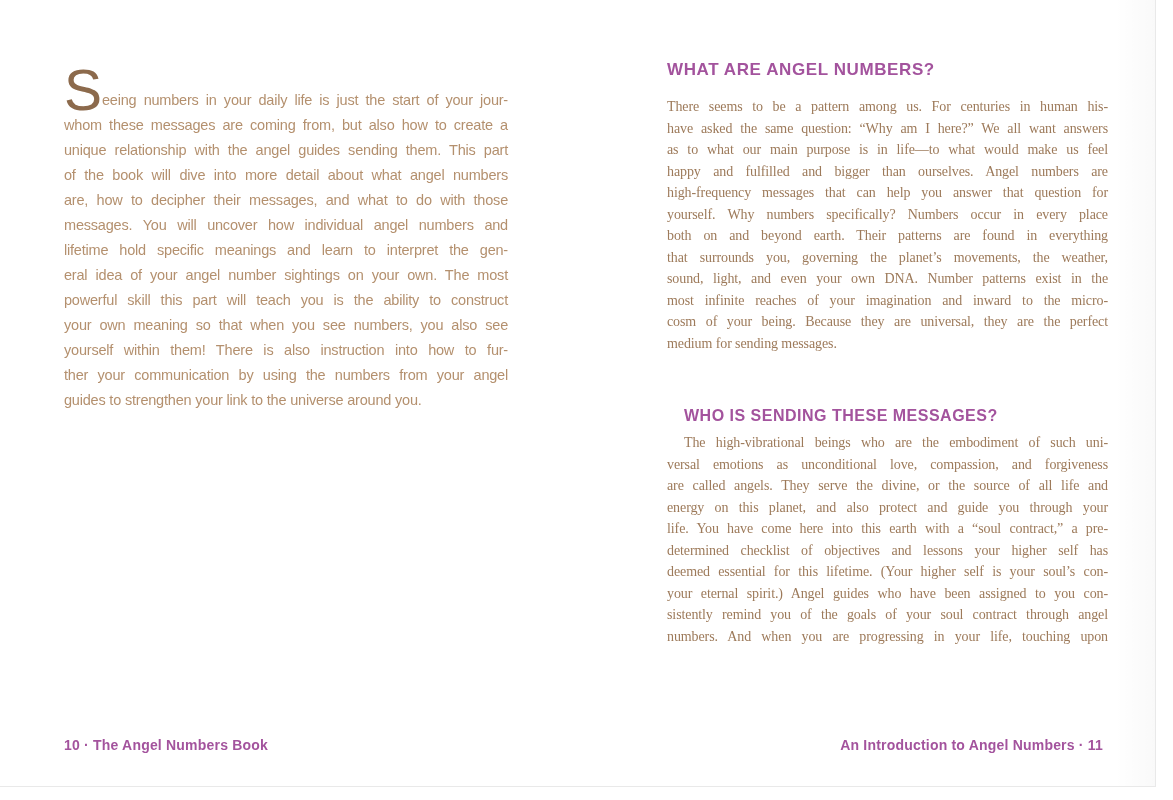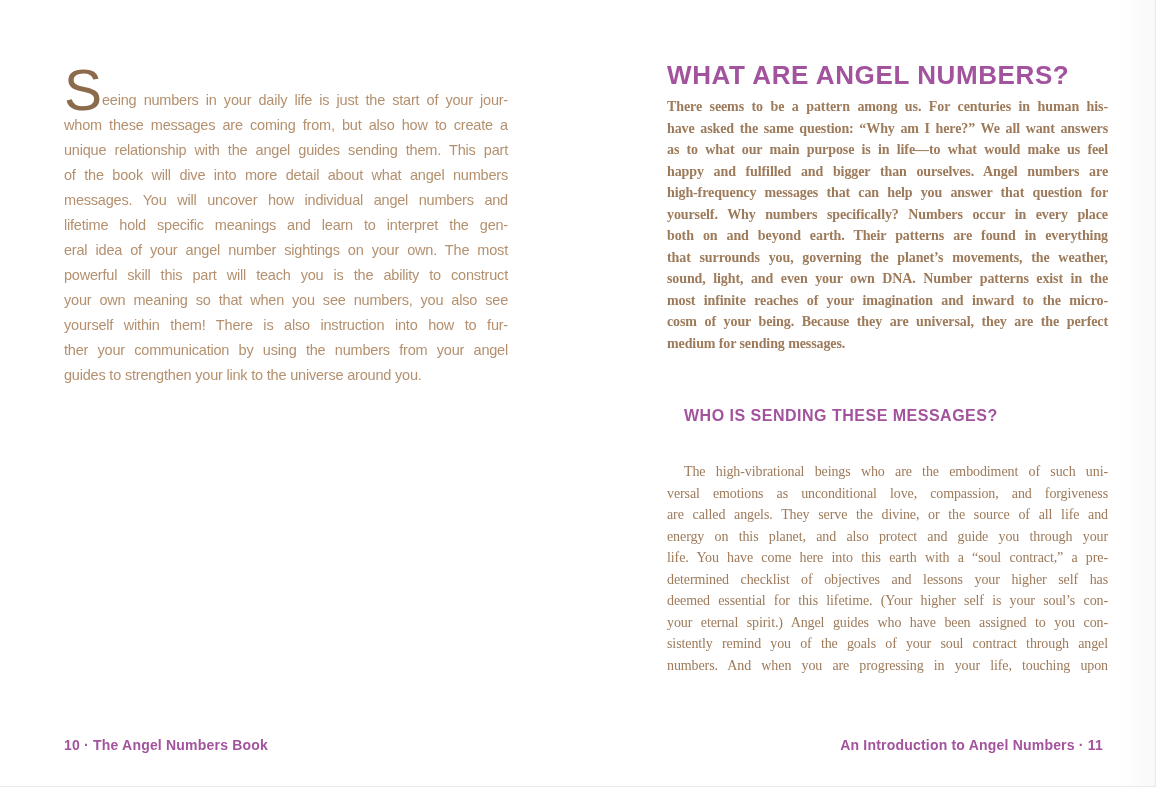--- a/index.html
+++ b/index.html
@@ -24,32 +24,32 @@
   .dropcap {
     position:absolute; left:0; top:-26px;
     font-size:57px; line-height:1; font-weight:400;
     color:#8c6a4c;
     font-family:"Liberation Sans", sans-serif;
   }
   .dc-indent { padding-left:38px; }
   
   .h1 {
     position:absolute; left:667px; top:60px; width:460px;
-    font-size:26px; font-weight:700; letter-spacing:0.6px;
+    font-size:17px; font-weight:700; letter-spacing:0.6px;
     color:#a3539d;
     font-family:"Liberation Sans", sans-serif;
   }
-  .right-s1 { position:absolute; left:667px; top:96px; width:441px;font-weight:bold; }
+  .right-s1 { position:absolute; left:667px; top:96px; width:441px; }
   .h2 {
     position:absolute; left:684px; top:407px; width:440px;
     font-size:16px; font-weight:700; letter-spacing:0.5px;
     color:#a3539d;
     font-family:"Liberation Sans", sans-serif;
   }
-  .right-s2 { position:absolute; left:667px; top:432px; width:441px;margin-top:29px; }
+  .right-s2 { position:absolute; left:667px; top:432px; width:441px; }
   .right-s1, .right-s2 {
     font-family:"Liberation Serif", serif;
     font-size:14px; letter-spacing:-0.1px;
     color:#9d7a5a;
   }
   .right-s1 .tl, .right-s2 .tl { height:21.5px; line-height:21.5px; }
   .para-indent { padding-left:17px; }
   
   .footer {
     position:absolute; top:737px;
@@ -77,20 +77,21 @@
 <body>
 
 <div class="spread">
 
   <div class="left-body">
     <span class="dropcap">S</span>
     <div class="tl dc-indent">eeing numbers in your daily life is just the start of your jour-</div>
     <div class="tl">whom these messages are coming from, but also how to create a</div>
     <div class="tl">unique relationship with the angel guides sending them. This part</div>
     <div class="tl">of the book will dive into more detail about what angel numbers</div>
+    <div class="tl">are, how to decipher their messages, and what to do with those</div>
     <div class="tl">messages. You will uncover how individual angel numbers and</div>
     <div class="tl">lifetime hold specific meanings and learn to interpret the gen-</div>
     <div class="tl">eral idea of your angel number sightings on your own. The most</div>
     <div class="tl">powerful skill this part will teach you is the ability to construct</div>
     <div class="tl">your own meaning so that when you see numbers, you also see</div>
     <div class="tl">yourself within them! There is also instruction into how to fur-</div>
     <div class="tl">ther your communication by using the numbers from your angel</div>
     <div class="tl last">guides to strengthen your link to the universe around you.</div>
   </div>
   <div class="footer footer-left">10 · The Angel Numbers Book</div>

